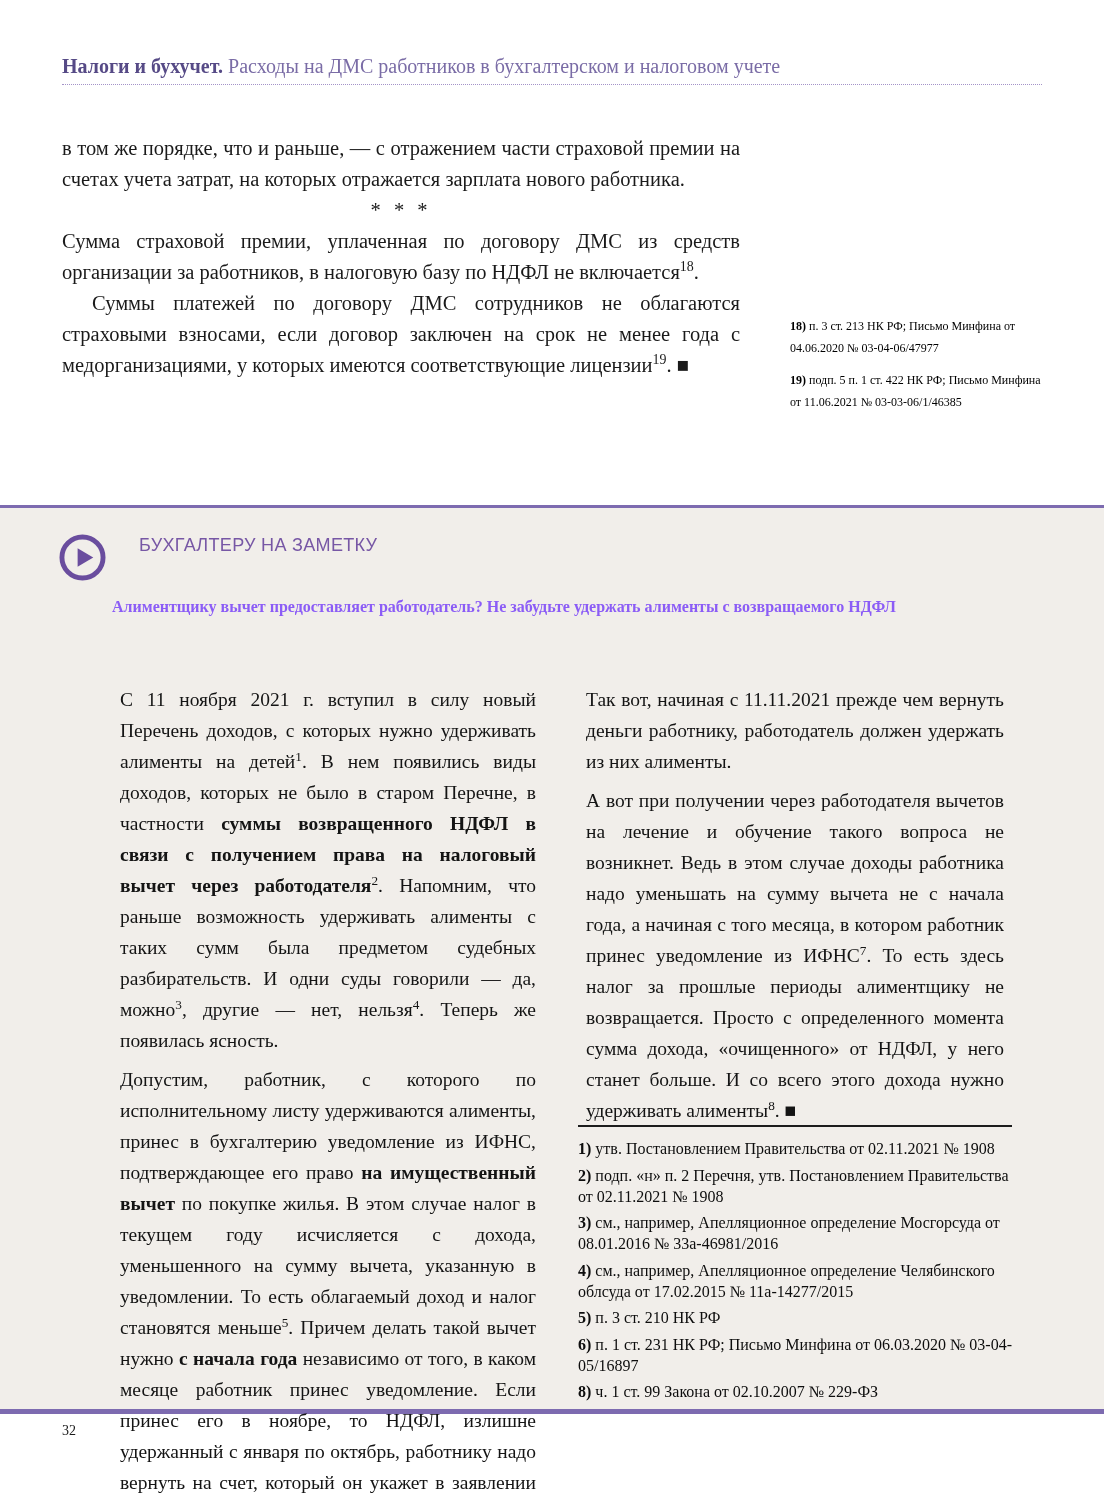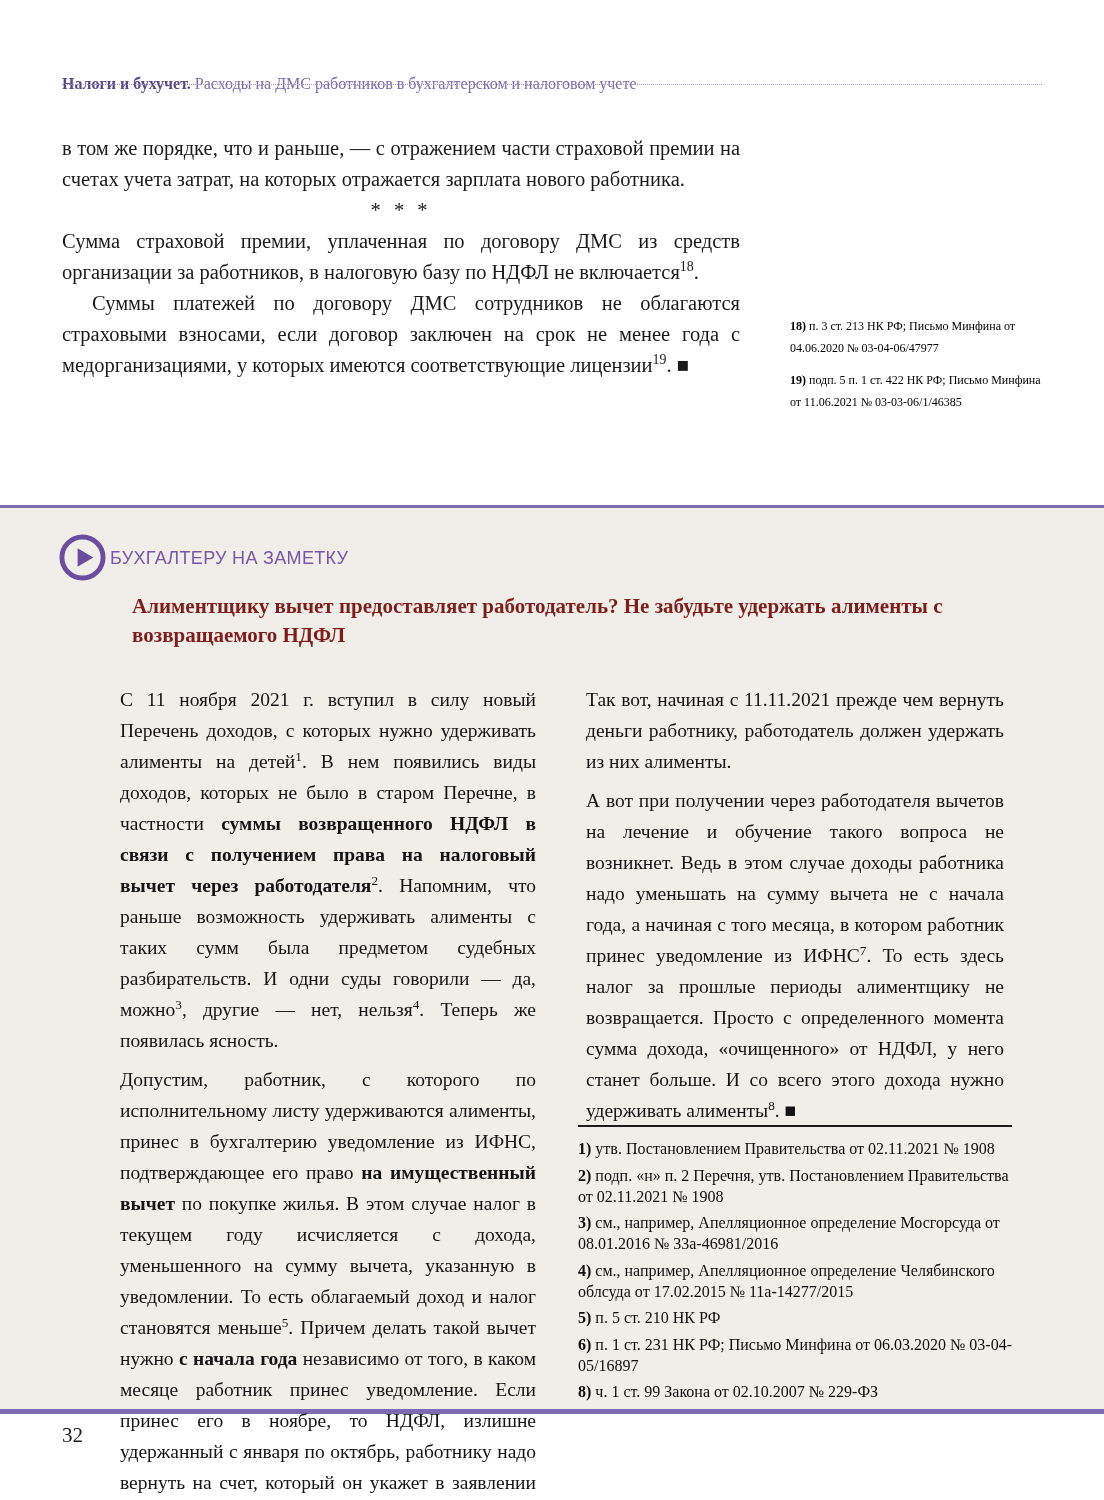--- a/index.html
+++ b/index.html
@@ -1,61 +1,61 @@
 <!DOCTYPE html>
 <html lang="ru"><head>
 <meta charset="utf-8">
 <style>
   html,body{margin:0;padding:0;background:#fff;}
   .page{position:relative;width:1104px;height:1500px;background:#ffffff;overflow:hidden;
         font-family:"Liberation Serif",serif;color:#1a1a1a;}
 
   
-  .runhead{position:absolute;left:62px;top:55px;width:980px;font-size:16px;white-space:nowrap;margin-top:20px;}
+  .runhead{position:absolute;left:62px;top:55px;width:980px;font-size:20px;white-space:nowrap;}
   .runhead .brand{font-weight:bold;color:#564a86;}
   .runhead .subtitle{color:#7a6ca6;}
   .rule-line{position:absolute;left:62px;top:84px;width:980px;height:0;border-top:1px dotted #a493c8;}
 
   
   .main-col{position:absolute;left:62px;top:133px;width:678px;font-size:20.5px;line-height:31px;text-align:justify;}
   .main-col p{margin:0;}
   .p-first{margin-bottom:43px;}
   .stars{text-align:center;line-height:31px;margin-bottom:0;letter-spacing:4px;text-align:center;}
   .p-indent{text-indent:30px;}
   sup{font-size:68%;line-height:0;}
 
   
   .margin-notes{position:absolute;left:790px;top:316px;width:262px;font-size:12px;line-height:21.5px;color:#000;}
   .margin-note{margin-bottom:11px;}
   .margin-note .fn-num{font-weight:bold;}
 
   
   .note-section{position:absolute;left:0;top:505px;width:1104px;height:901px;background:#f1eeea;
                 border-top:3px solid #7d6bb0;border-bottom:5px solid #7d6bb0;}
-  .kicker-row{position:absolute;left:59px;top:26px;display:flex;align-items:center;gap:4px;}
+  .kicker-row{position:absolute;left:59px;top:26px;display:flex;gap:33px;}
   .play-icon{width:47px;height:47px;display:block;}
   .kicker{font-family:"Liberation Sans",sans-serif;font-size:19px;color:#7757a5;
           letter-spacing:0.3px;display:inline-block;transform:scaleX(0.95);transform-origin:left center;}
-  .note-heading{position:absolute;left:112px;top:84px;width:880px;font-size:21px;font-weight:bold;
-                line-height:29px;color:#7f1d1d;margin-left:20px;}
+  .note-heading{position:absolute;left:112px;top:84px;width:880px;font-size:16px;font-weight:bold;
+                line-height:29px;color:#8b5cf6;}
   .note-col{position:absolute;top:168px;font-size:19.5px;line-height:31px;text-align:justify;color:#141414;}
   .note-col p{margin:8px;}
   .col-left{left:112px;width:432px;}
   .col-right{left:578px;width:434px;}
   .col-gap{margin-top:24px;}
   .col-gap-right{margin-top:32px;}
 
   .footnote-rule{position:absolute;left:578px;top:617px;width:434px;height:0;border-top:2px solid #1c1c1c;}
   .footnotes{position:absolute;left:578px;top:630px;width:440px;font-size:16px;line-height:21px;
              color:#0d0d0d;text-align:left;}
   .footnote{margin-bottom:5.5px;}
   .fn-num{font-weight:bold;}
 
   
-  .page-number{position:absolute;left:62px;top:1423px;font-size:21px;color:#1a1a1a;}
+  .page-number{position:absolute;left:62px;top:1423px;font-size:14px;color:#1a1a1a;}
 </style>
 </head>
 <body>
 
 <div class="page">
 
   <div class="runhead">
     <span class="brand">Налоги и бухучет.</span><span class="subtitle"> Расходы на ДМС работников в бухгалтерском и налоговом учете</span>
   </div>
   <div class="rule-line"></div>
@@ -107,21 +107,21 @@
       <div class="footnote">
         <span class="fn-num">2)</span><span> подп. «н» п. 2 Перечня, утв. Постановлением Правительства от 02.11.2021 № 1908</span>
       </div>
       <div class="footnote">
         <span class="fn-num">3)</span><span> см., например, Апелляционное определение Мосгорсуда от 08.01.2016 № 33а-46981/2016</span>
       </div>
       <div class="footnote">
         <span class="fn-num">4)</span><span> см., например, Апелляционное определение Челябинского облсуда от 17.02.2015 № 11а-14277/2015</span>
       </div>
       <div class="footnote">
-        <span class="fn-num">5)</span><span> п. 5 ст. 210 НК РФ</span>
+        <span class="fn-num">5)</span><span> п. 3 ст. 210 НК РФ</span>
       </div>
       <div class="footnote">
         <span class="fn-num">6)</span><span> п. 1 ст. 231 НК РФ; Письмо Минфина от 06.03.2020 № 03-04-05/16897</span>
       </div>
       <div class="footnote">
         <span class="fn-num">8)</span><span> ч. 1 ст. 99 Закона от 02.10.2007 № 229-ФЗ</span>
       </div>
     </div>
 
   </div>

